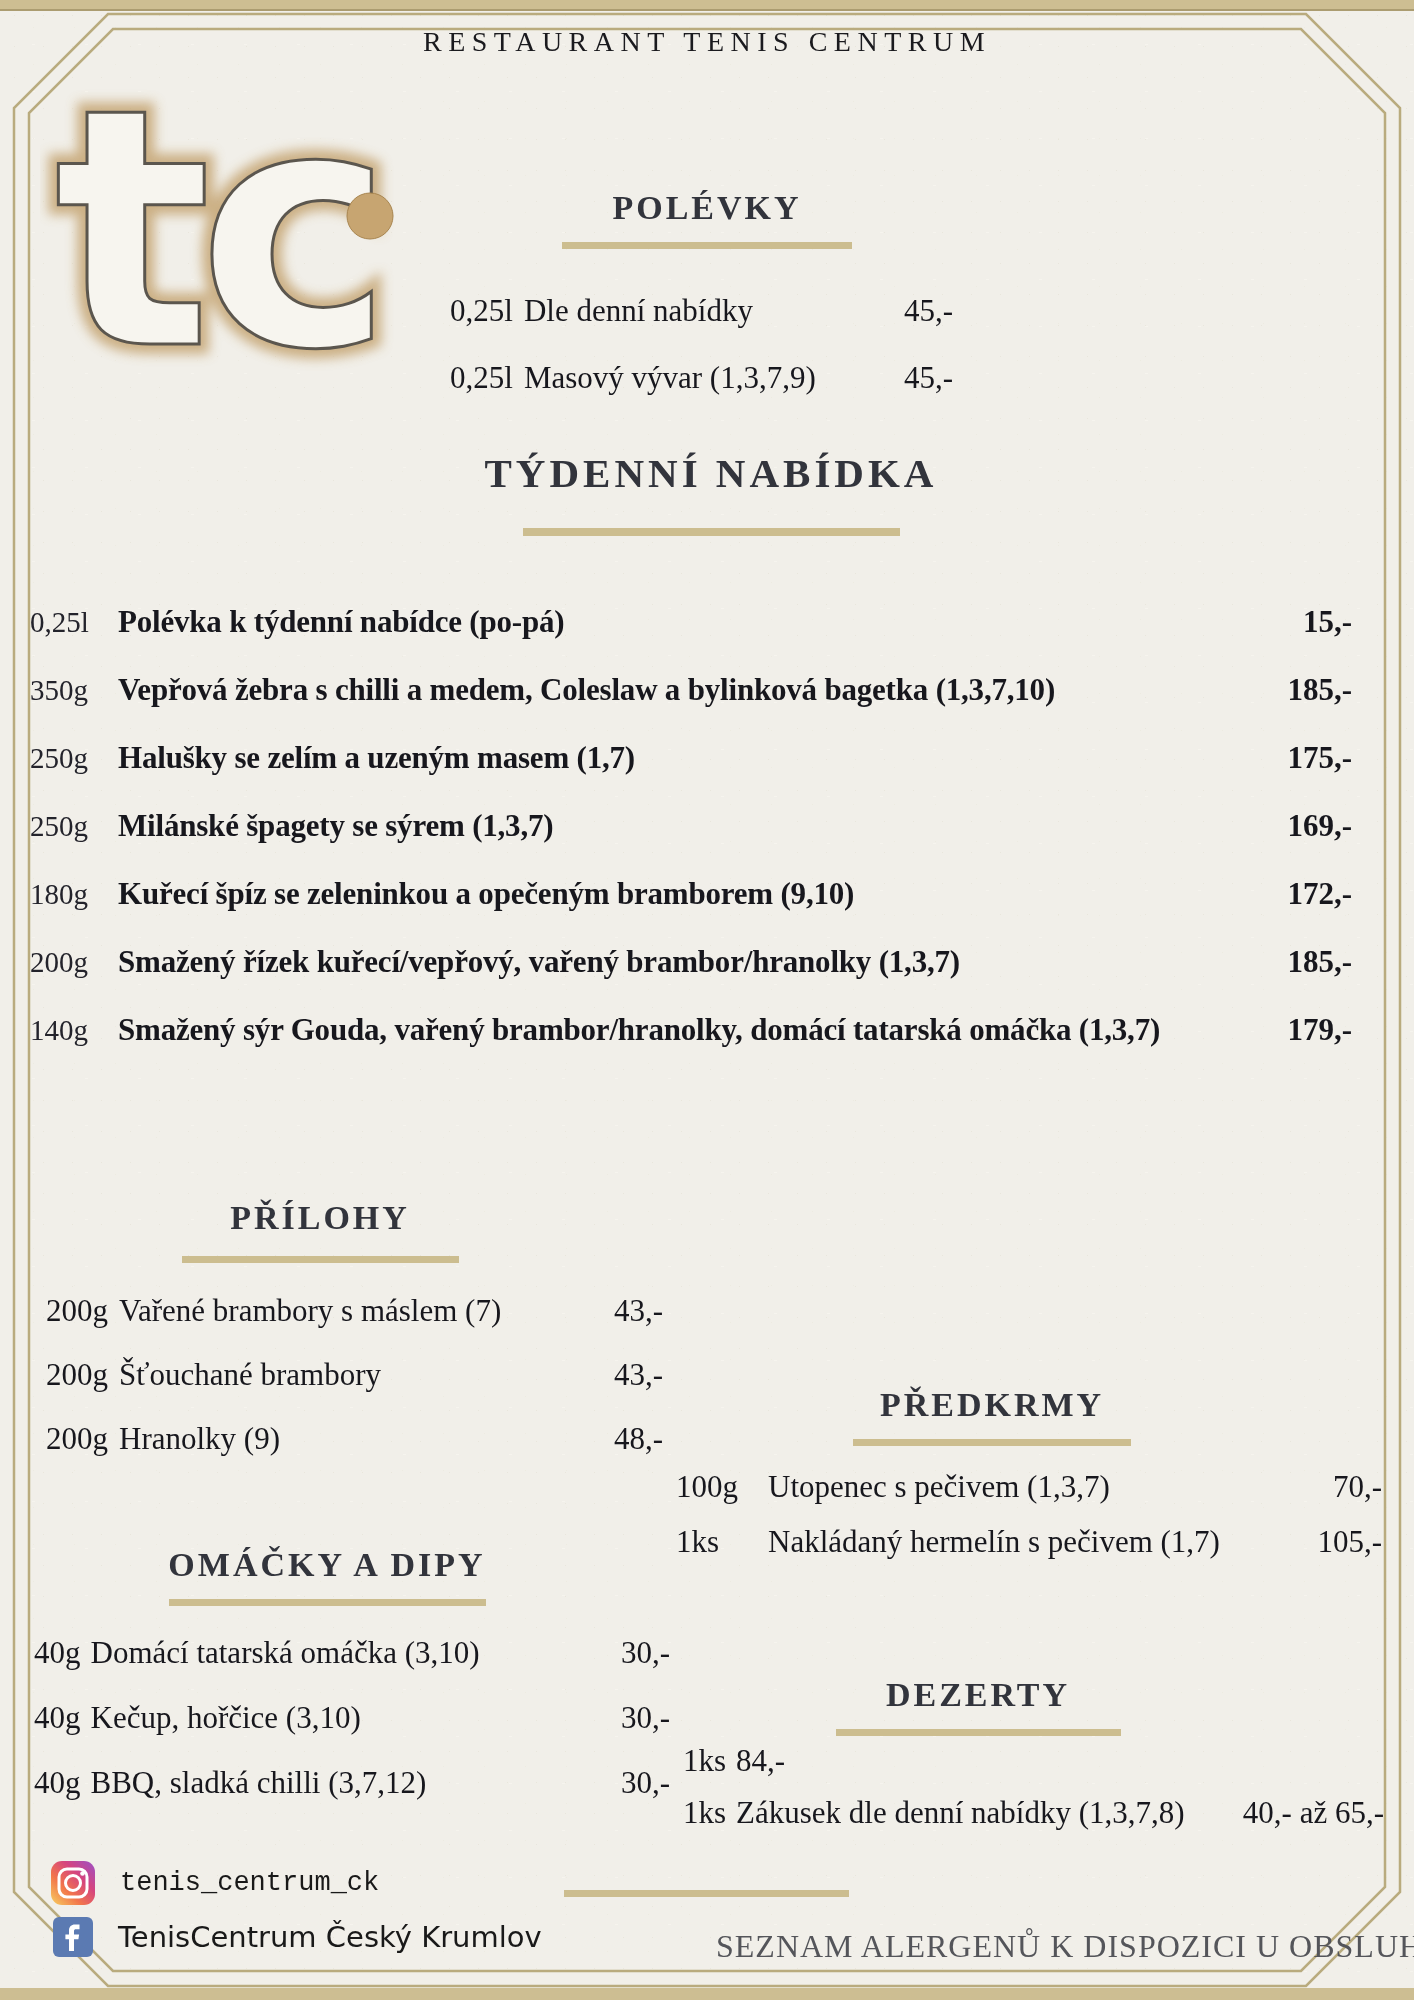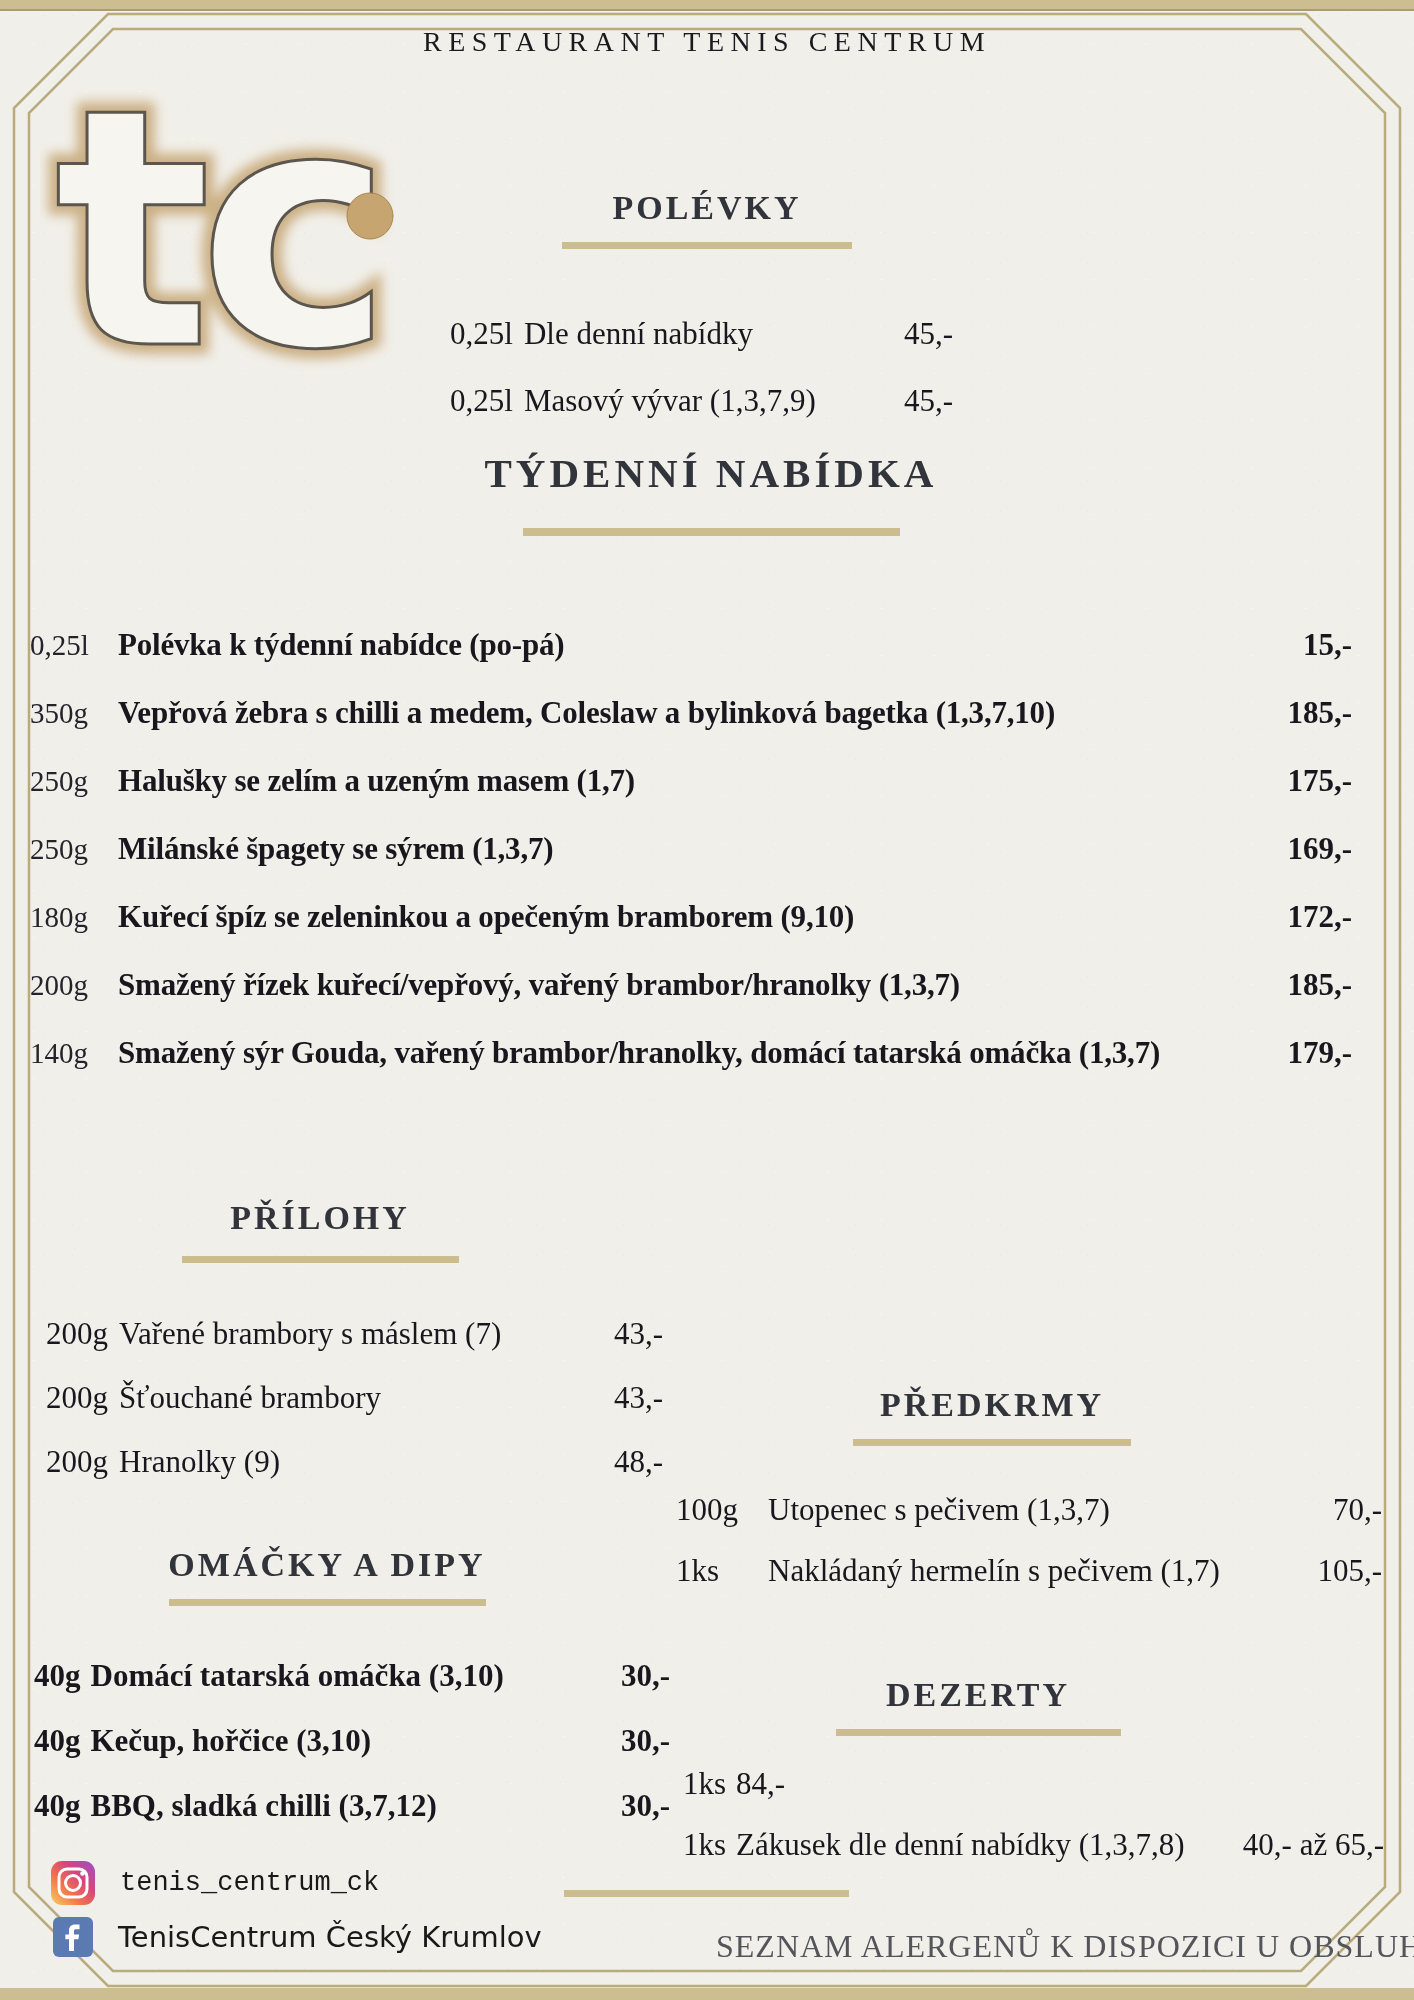--- a/index.html
+++ b/index.html
@@ -15,38 +15,38 @@
     font-family:"Liberation Serif","DejaVu Serif",serif;
   }
   .abs{position:absolute;}
   
   .heading{position:absolute; text-align:center; color:#32343c;}
   .heading .t{font-weight:bold; font-size:34px; letter-spacing:3px; line-height:40px; white-space:nowrap;}
   .heading .bar{height:7px; background:#ccbd8f; margin:14px auto 0;}
   .heading.big .t{font-size:41px; letter-spacing:4px; line-height:50px;}
   
   .list{position:absolute; color:#17171d;}
-  .row{display:flex; align-items:baseline; white-space:nowrap;margin-top:23px;}
+  .row{display:flex; align-items:baseline; white-space:nowrap;}
   .row .sz{flex:0 0 auto;}
   .row .nm{flex:1 1 auto; overflow:visible;}
   .row .pr{flex:0 0 auto; text-align:right;}
   
   .simple .row{font-size:31px; line-height:38px; margin-bottom:29px;}
   .simple .sz{margin-right:11px;}
   
   .weekly .row{margin-bottom:28px; line-height:40px;}
   .weekly .sz{width:88px; font-size:29px; color:#23232b;}
   .weekly .nm{font-weight:bold; font-size:31px; letter-spacing:-0.2px;}
   .weekly .pr{width:132px; font-weight:bold; font-size:31px;}
   .tight .row{margin-bottom:26px;}
   .starters .row{margin-bottom:17px;gap:18px;}
   .starters .sz{min-width:66px; margin-right:8px;}
   .desserts .row{margin-bottom:14px;}
   .desserts .sz{margin-right:10px;}
-  .sauces .row{margin-bottom:27px;font-weight:bold;}
+  .sauces .row{margin-bottom:27px;}
   .sauces .sz{margin-right:10px;}
   .sides .sz{margin-right:11px;}
   
   .rest-title{position:absolute; left:0; top:26px; width:1414px; text-align:center;
     font-size:28px; letter-spacing:6.5px; color:#1a1a1e;}
   
   .allergen{position:absolute; left:716px; top:1928px; width:700px; text-align:right;
     font-size:32px; letter-spacing:1px; color:#54555a; white-space:nowrap;}
   
   .divider{position:absolute; left:564px; top:1890px; width:285px; height:7px; background:#ccbd8f;}

